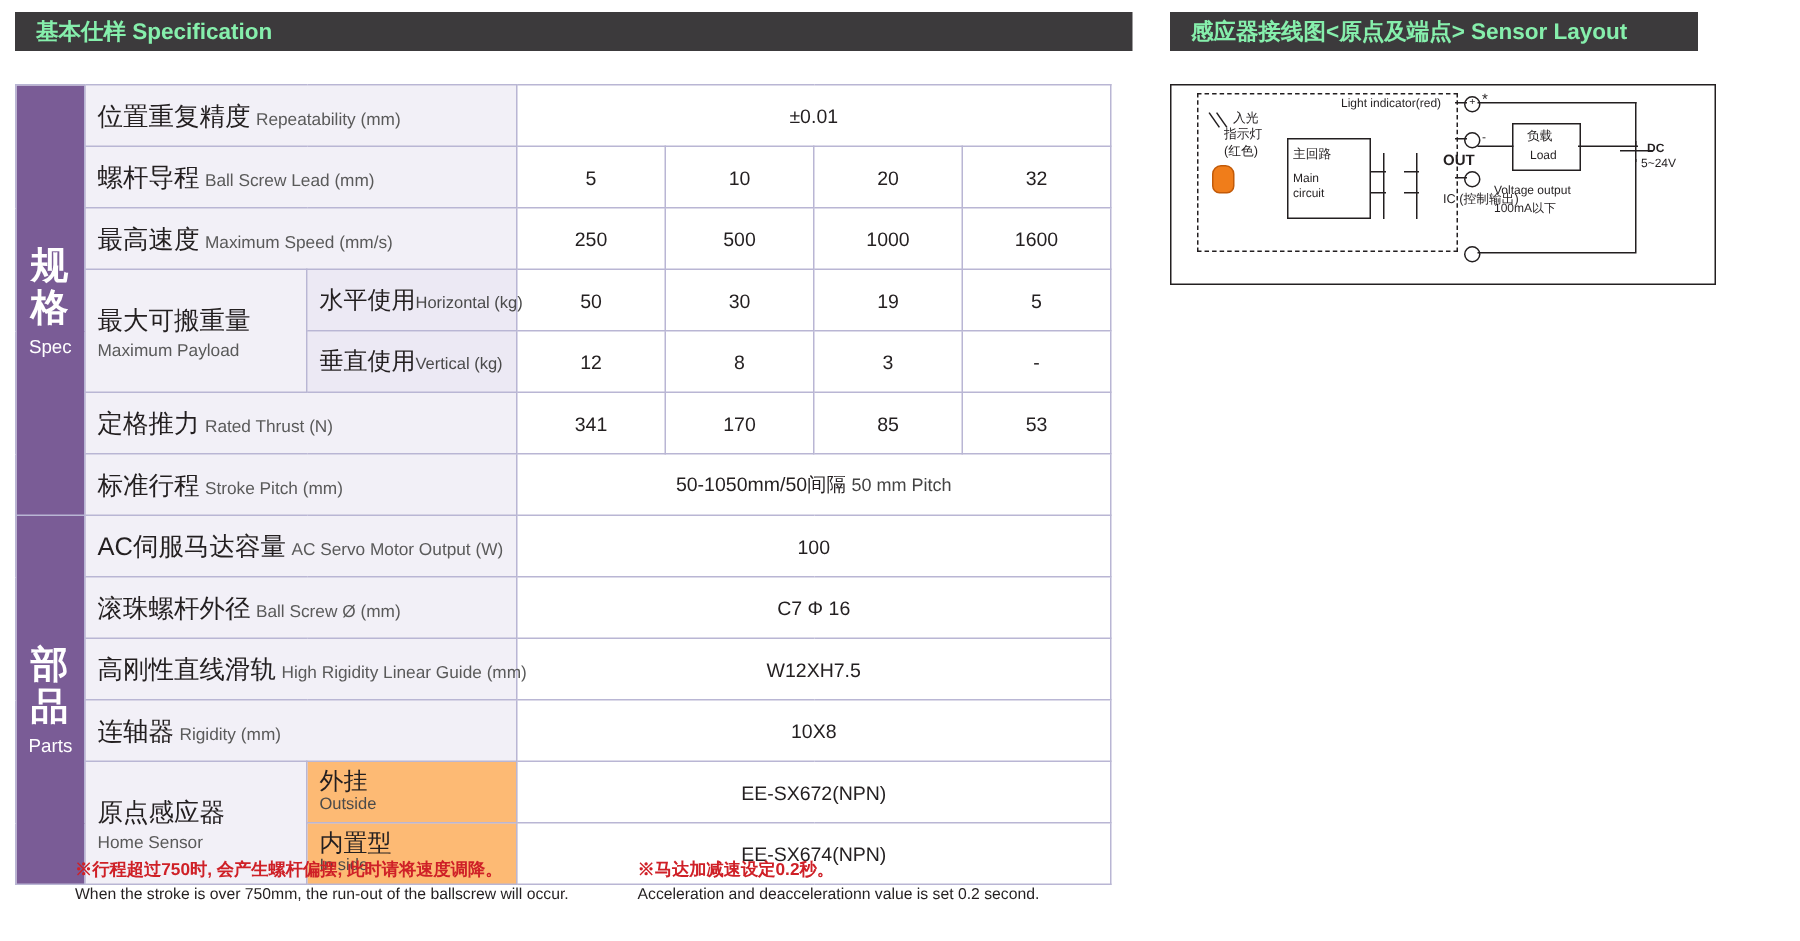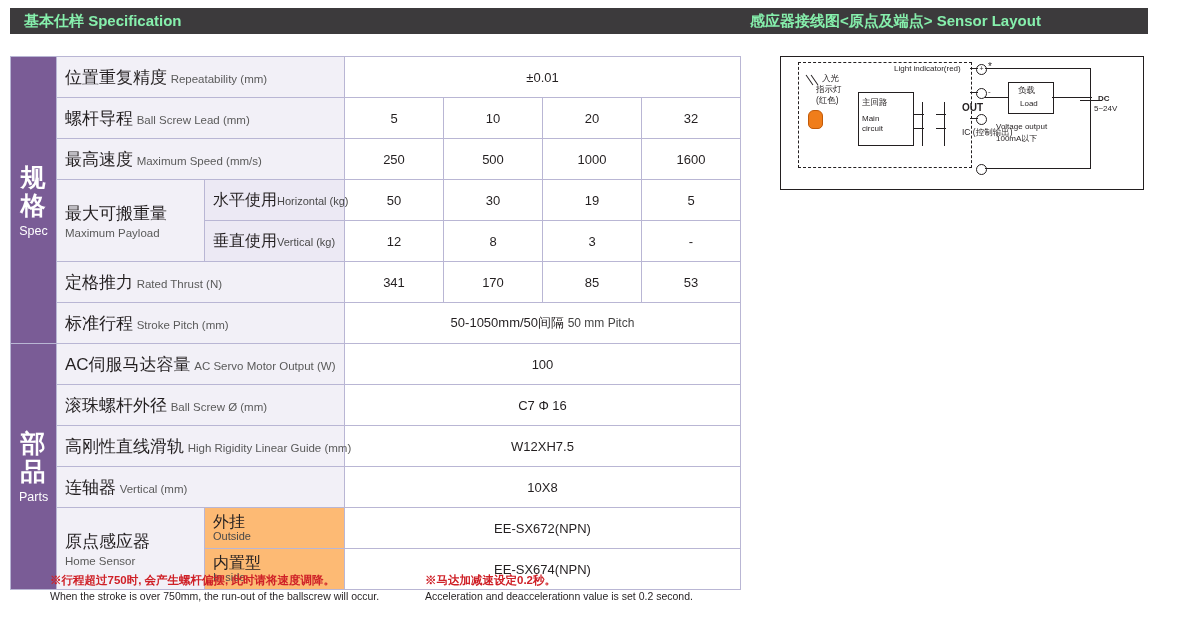--- a/index.html
+++ b/index.html
@@ -15,21 +15,21 @@
   .hdr{
     position:absolute;top:8px;height:26px;
     background:#3c3a3c;
     display:flex;align-items:center;
   }
   .hdr .txt{
     color:#86efac;font-size:15px;font-weight:bold;
     padding-left:14px;white-space:nowrap;letter-spacing:0px;
   }
   #hdr-spec{left:10px;width:745px;}
-  #hdr-sensor{left:736px;width:412px;}
+  #hdr-sensor{left:780px;width:352px;}
 
   
   .tbl{
     position:absolute;left:10px;top:56px;
     width:730px;
     border-collapse:collapse;
     table-layout:fixed;
   }
   .tbl td{
     border:1px solid #b9b6d4;
@@ -239,21 +239,21 @@
       <td class="lab" colspan="2">
         <span class="cn">高刚性直线滑轨</span>
         <span class="en">High Rigidity Linear Guide (mm)</span>
       </td>
       <td class="val" colspan="4">W12XH7.5</td>
     </tr>
 
     <tr>
       <td class="lab" colspan="2">
         <span class="cn">连轴器</span>
-        <span class="en">Vertical (mm)</span>
+        <span class="en">Rigidity (mm)</span>
       </td>
       <td class="val" colspan="4">10X8</td>
     </tr>
 
     <tr>
       <td class="lab" rowspan="2">
         <span class="cn">原点感应器</span><br>
         <span class="en">Home Sensor</span>
       </td>
       <td class="subhead2">

